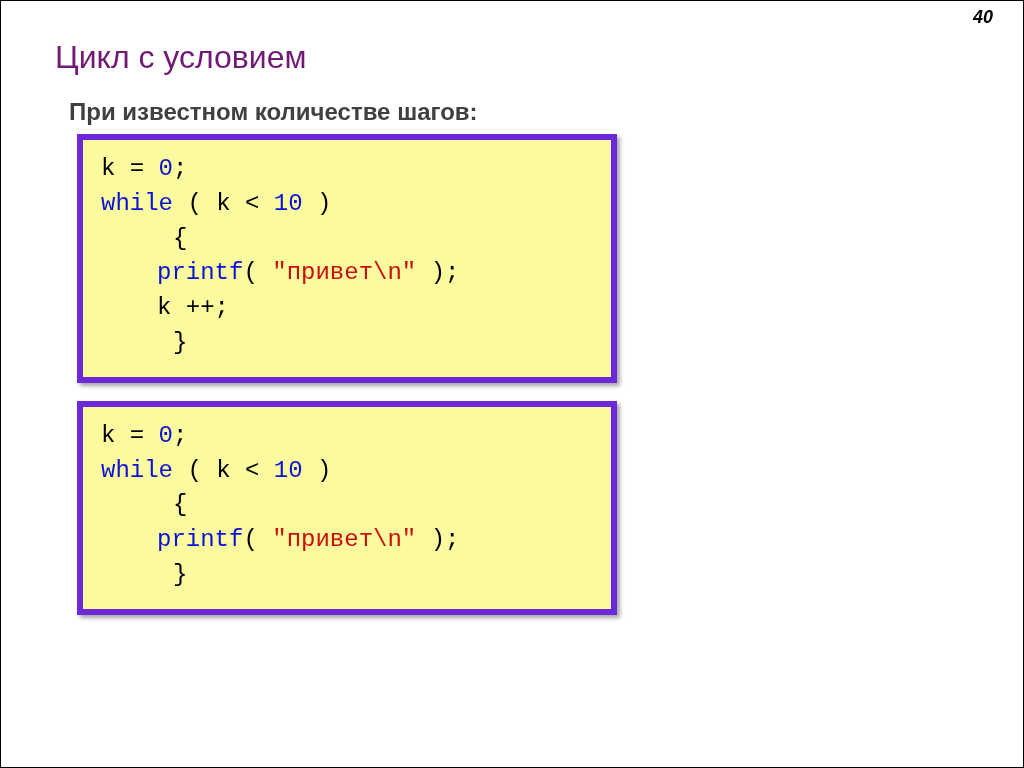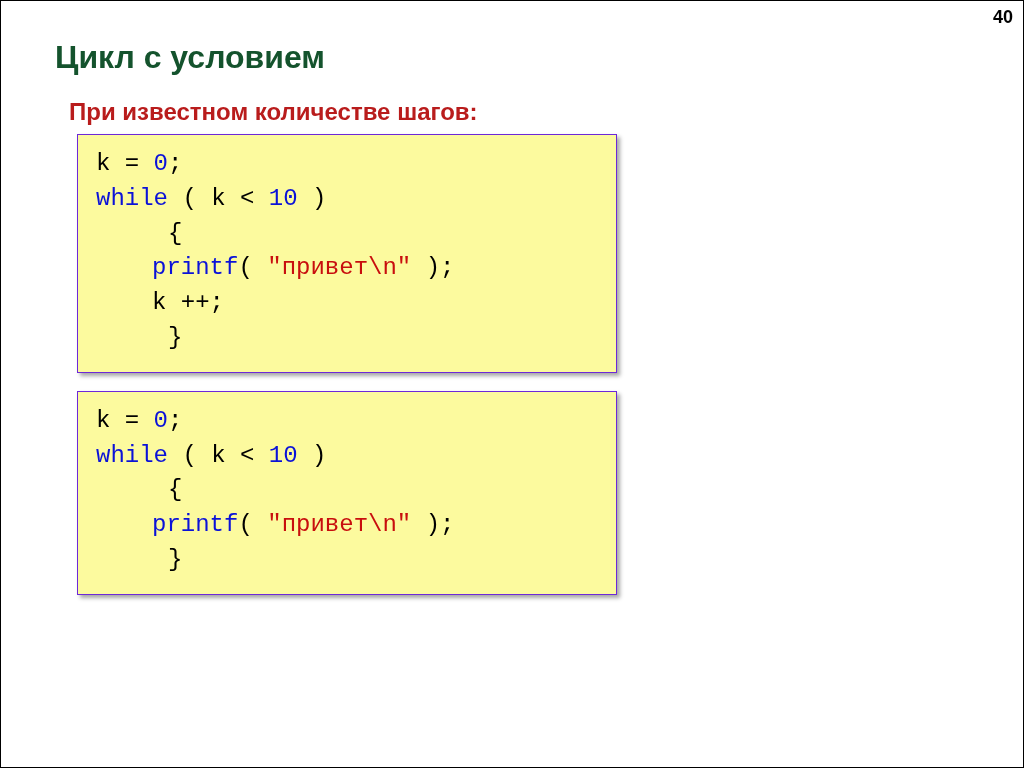--- a/index.html
+++ b/index.html
@@ -6,43 +6,44 @@
   html, body { width: 1024px; height: 768px; overflow: hidden; }
   body {
     background: #ffffff;
     font-family: Arial, Helvetica, sans-serif;
     border: 1px solid #000;
     position: relative;
   }
   .page-number {
     position: absolute;
     top: 6px;
-    right: 10px;
+    right: 30px;
     font-weight: bold;
     font-size: 18px;
     color: #000;
+    font-style: italic;
   }
   .slide {
     padding: 38px 54px 0 54px;
   }
   .title {
     font-size: 32px;
-    font-weight: bold;
-    color: #14532d;
+    font-weight: normal;
+    color: #701a75;
     margin-bottom: 22px;
   }
   .subheading {
     font-size: 24px;
     font-weight: bold;
-    color: #b91c1c;
+    color: #404040;
     margin: 10px 0 8px 14px;
   }
   .codeblock {
     background: #fcfa9e;
-    border: 1px solid #6d28d9;
+    border: 6px solid #6d28d9;
     box-shadow: 3px 3px 4px rgba(0,0,0,0.35);
     margin: 4px 0 18px 22px;
     padding: 12px 18px 16px 18px;
     font-family: "Courier New", Courier, monospace;
     font-size: 24px;
     line-height: 1.45;
     white-space: pre;
     width: 540px;
     color: #000;
   }

